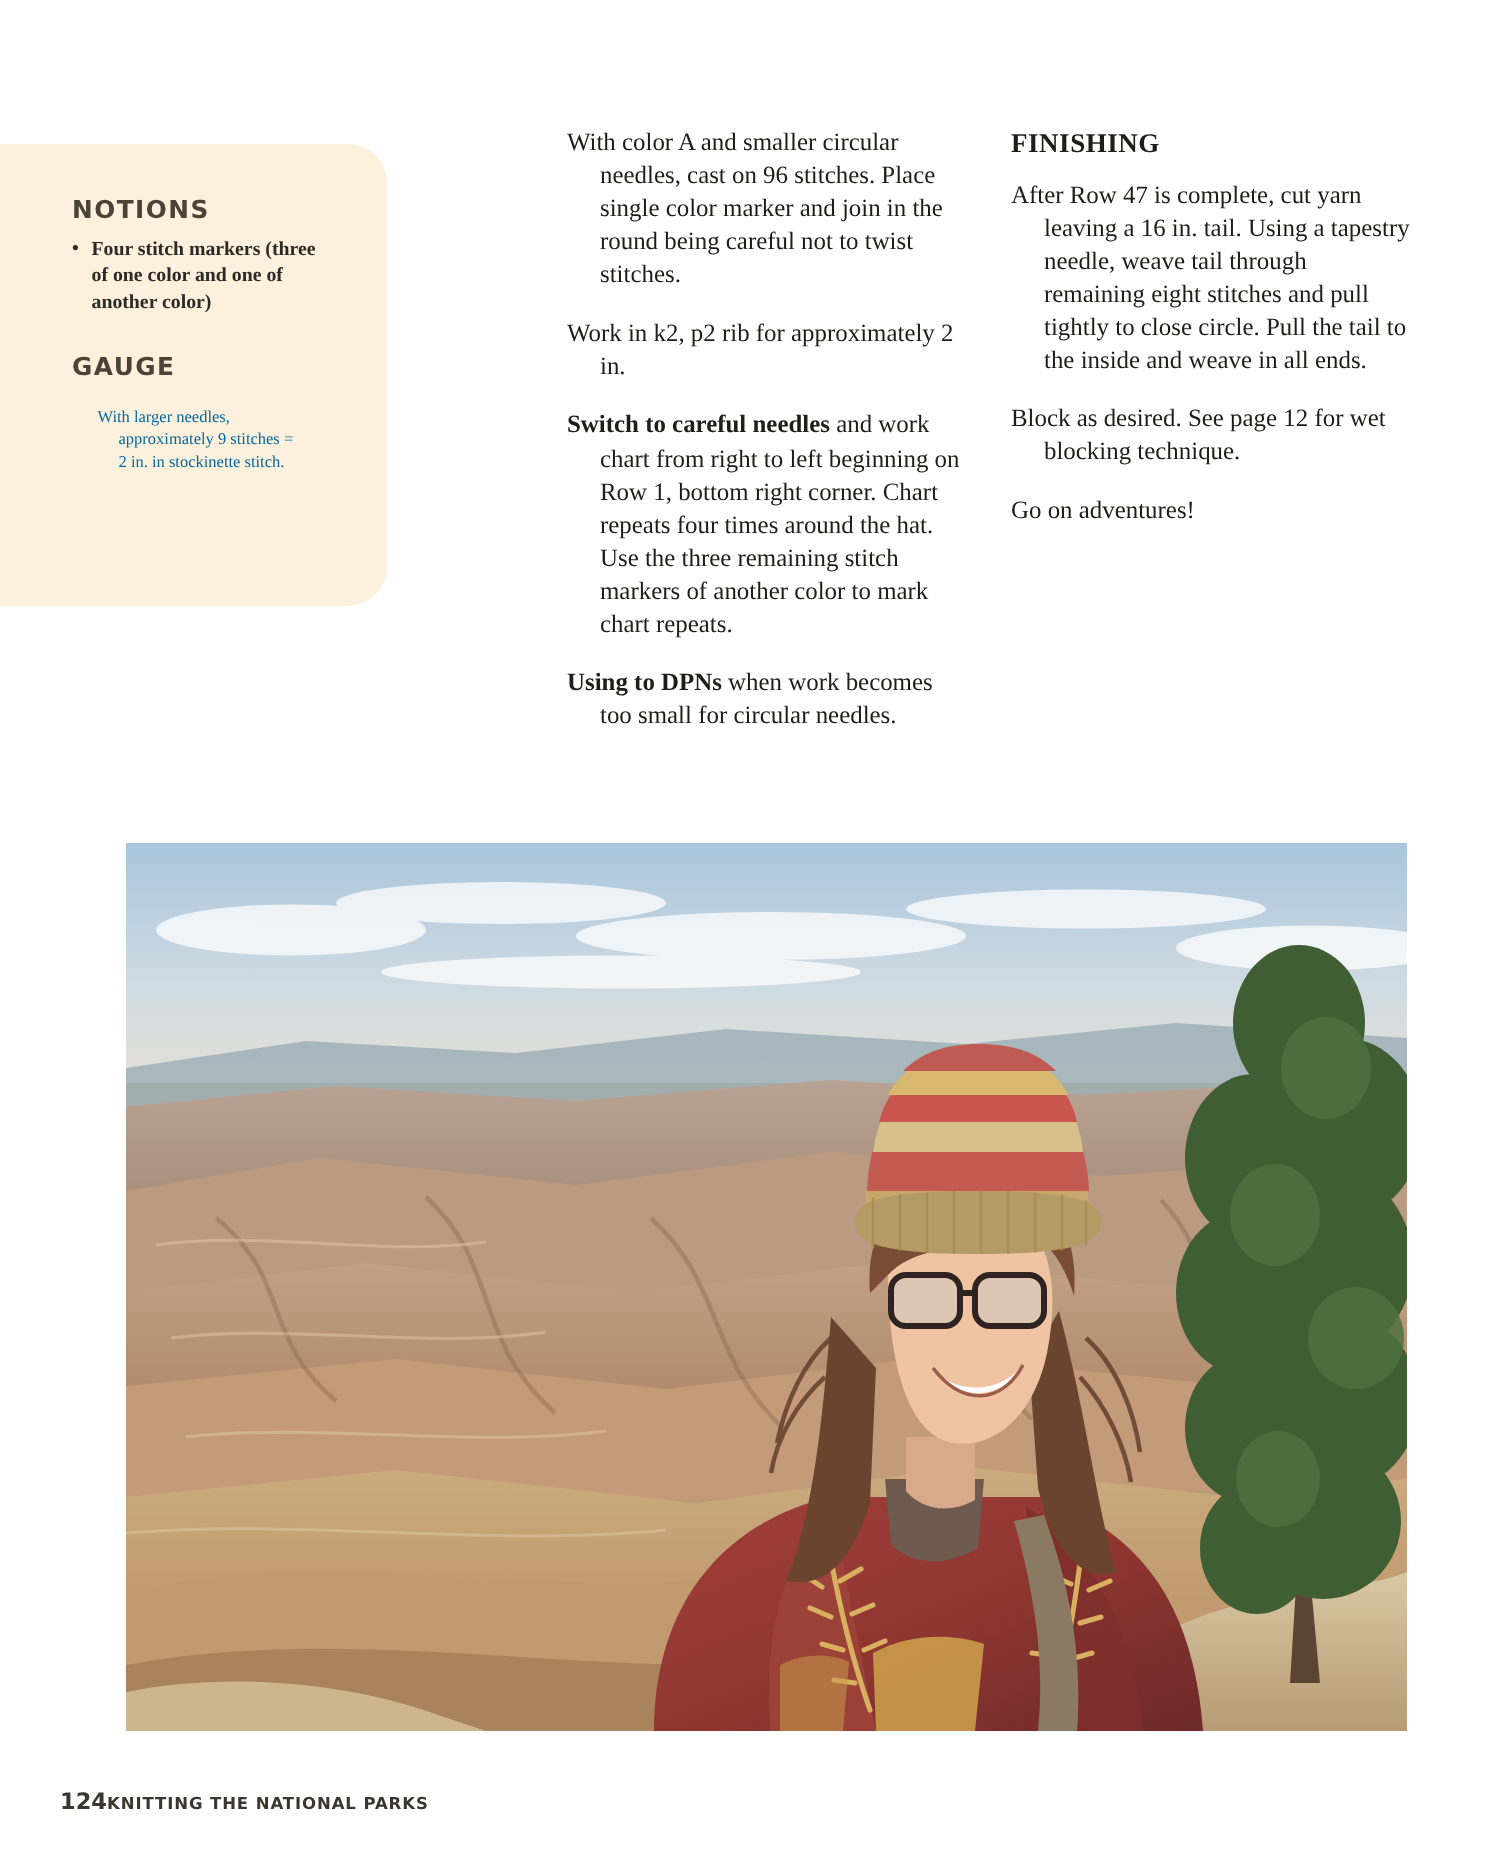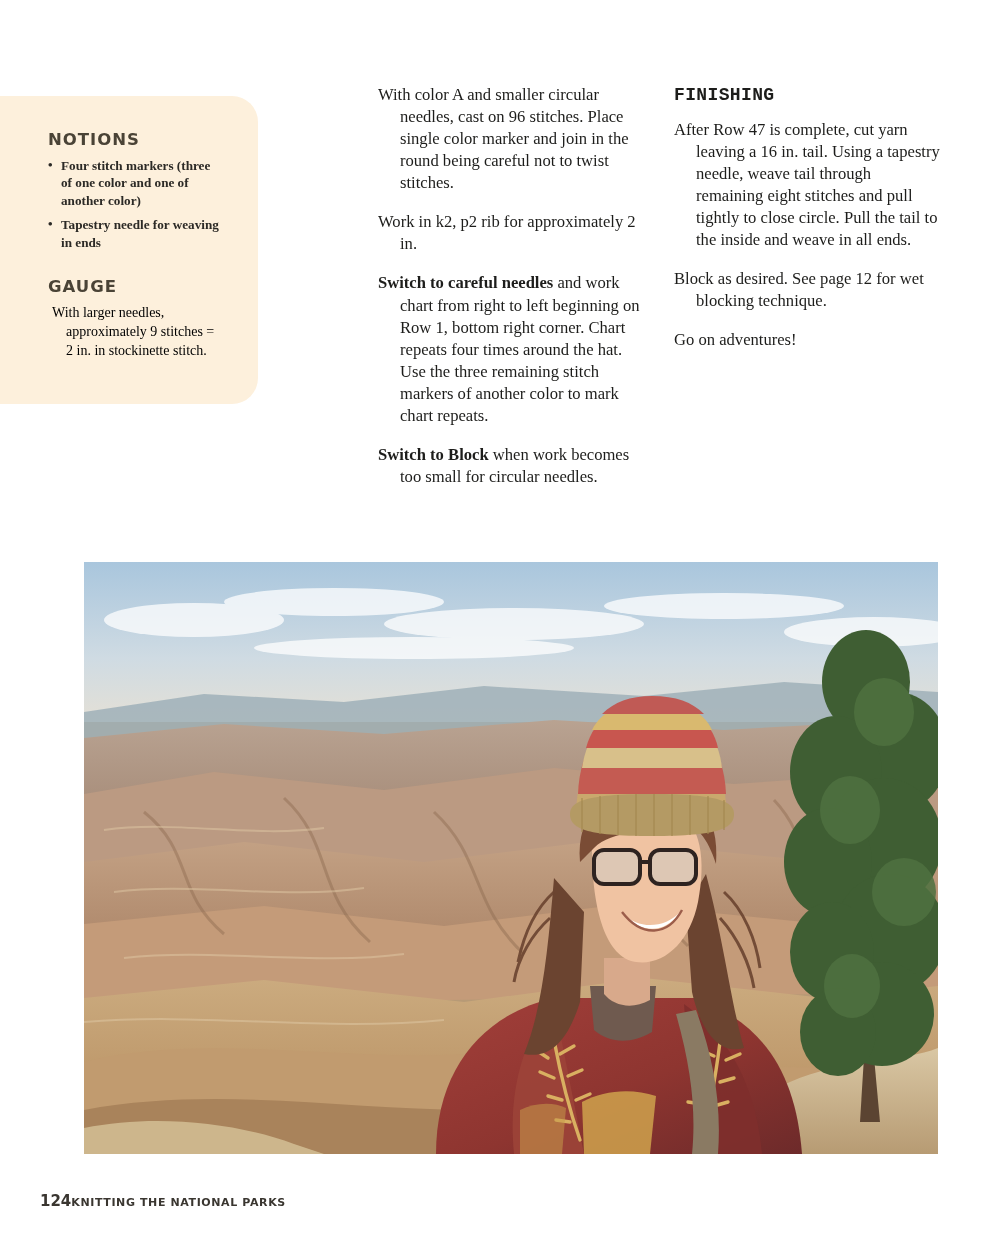--- a/index.html
+++ b/index.html
@@ -63,24 +63,24 @@
   }
   ul.notions-list li::before {
     content: "\2022";
     position: absolute;
     left: 0;
     top: -1px;
     font-size: 13px;
     color: #2c2a26;
   }
   .gauge-text {
-    font-size: 14px;
+    font-size: 11px;
     line-height: 1.34;
-    color: #000000;
-    margin: 4px;
+    color: #0369a1;
+    margin: 17px;
     padding-left: 0;
   }
   .gauge-text .hang {
     display: block;
     padding-left: 14px;
     text-indent: -14px;
   }
 
   
   .col {
@@ -94,21 +94,21 @@
   .col-right { left: 674px; width: 268px; }
 
   .col p {
     margin: 0 0 17px 0;
     padding-left: 22px;
     text-indent: -22px;
   }
   .col p:last-child { margin-bottom: 0; }
 
   .col-heading {
-    font-family: Liberation Mono, monospace;
+    font-family: Liberation Serif, serif;
     font-weight: bold;
     font-size: 18px;
     letter-spacing: 0.02em;
     margin: 0 0 11px 0;
     color: #1d1d1b;
     text-indent: 0;
     padding-left: 0;
   }
   .bold { font-weight: bold; }
 
@@ -149,33 +149,32 @@
 </style>
 </head>
 <body>
 
 <div class="page">
 
   <aside class="notions-panel">
     <h2 class="panel-heading">NOTIONS</h2>
     <ul class="notions-list">
       <li>Four stitch markers (three of one color and one of another color)</li>
-      <li>Tapestry needle for weaving in ends</li>
     </ul>
     <h2 class="panel-heading gauge">GAUGE</h2>
     <p class="gauge-text">
         <span class="hang">With larger needles, approximately 9 stitches = 2 in. in stockinette stitch.</span>
       </p>
   </aside>
 
   <section class="col col-mid">
     <p>With color A and smaller circular needles, cast on 96 stitches. Place single color marker and join in the round being careful not to twist stitches.</p>
     <p>Work in k2, p2 rib for approximately 2 in.</p>
     <p><span class="bold">Switch to careful needles</span><span> and work chart from right to left beginning on Row 1, bottom right corner. Chart repeats four times around the hat. Use the three remaining stitch markers of another color to mark chart repeats.</span></p>
-    <p><span class="bold">Switch to Block</span><span> when work becomes too small for circular needles.</span></p>
+    <p><span class="bold">Using to DPNs</span><span> when work becomes too small for circular needles.</span></p>
   </section>
 
   <section class="col col-right">
     <h2 class="col-heading">FINISHING</h2>
     <p>After Row 47 is complete, cut yarn leaving a  16 in. tail. Using a tapestry needle, weave tail through remaining eight stitches and pull tightly to close circle. Pull the tail to the inside and weave in all ends.</p>
     <p>Block as desired. See page 12 for wet blocking technique.</p>
     <p>Go on adventures!</p>
   </section>
 
   <figure class="photo" style="margin:0;">

